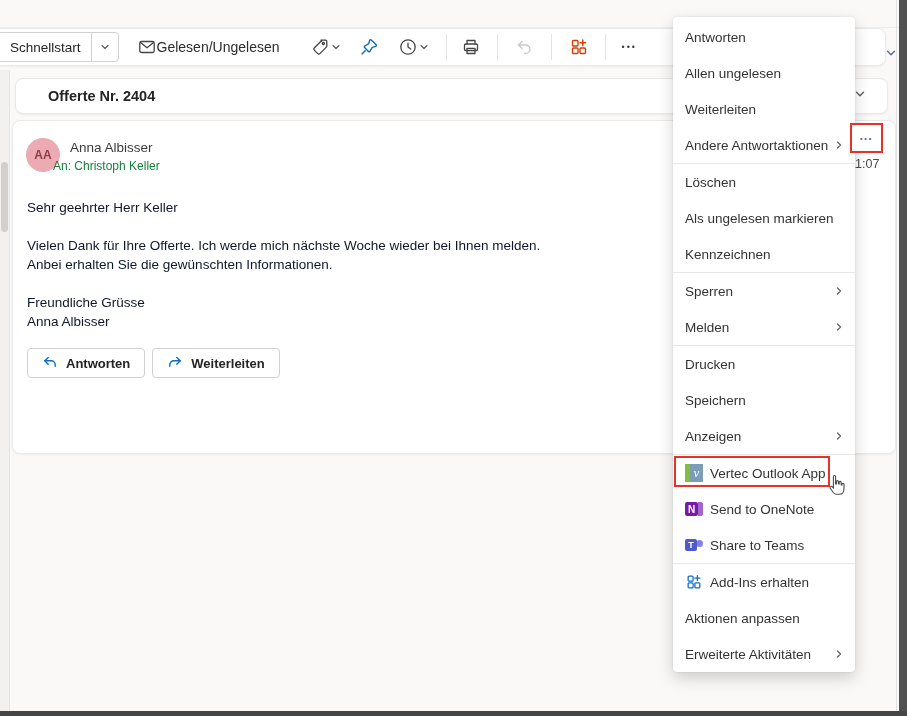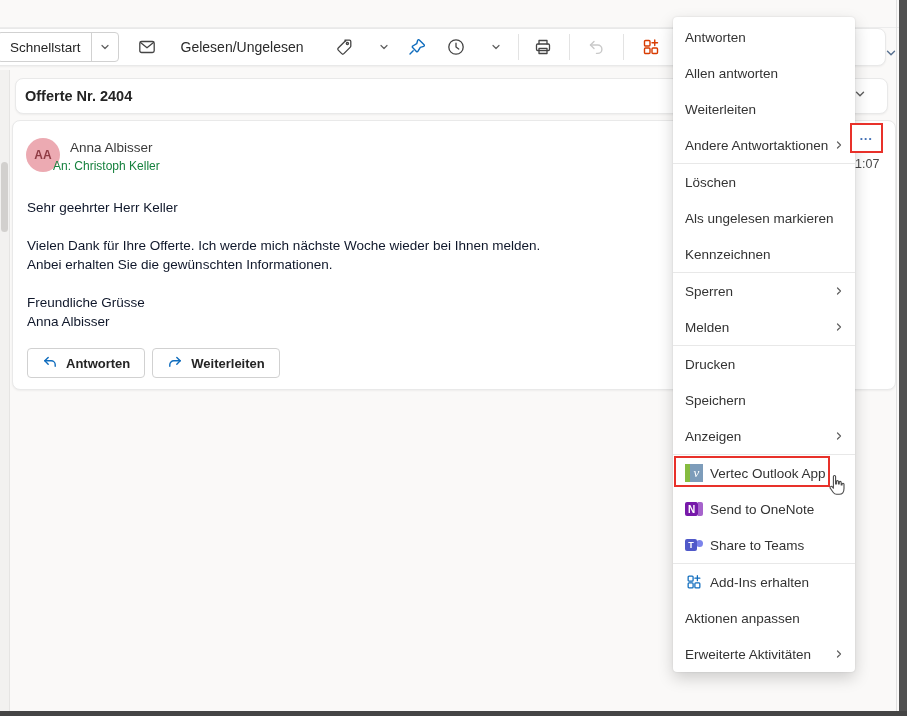--- a/index.html
+++ b/index.html
@@ -16,35 +16,35 @@
   
   .left-rail { position:absolute; left:0; top:70px; width:10px; height:641px; background:#f2f1f0; border-right:1px solid #e5e4e3; }
   .rail-thumb { position:absolute; left:1px; top:92px; width:7px; height:70px; background:#d2d0ce; border-radius:4px; }
 
   
   .toolbar { left:-10px; top:28px; width:896px; height:38px; display:flex; align-items:center; padding-left:10px; }
   .split-btn { display:flex; align-items:center; height:30px; border:1px solid #d1d1d1; border-radius:4px; background:#fff; margin-left:-4px; overflow:hidden; }
   .split-label { font-size:13.5px; color:#242424; padding:0 10px 0 12px; }
   .split-divider { width:1px; height:30px; background:#d1d1d1; }
   .split-chev { padding:0 7px; display:flex; align-items:center; }
-  .tb-item { display:flex; align-items:center; gap:24px; background:none; border:none; font-family:inherit; font-size:14px; color:#2b2b2b; cursor:pointer; height:32px; padding:0 2px; }
+  .tb-item { display:flex; align-items:center; gap:0; background:none; border:none; font-family:inherit; font-size:14px; color:#2b2b2b; cursor:pointer; height:32px; padding:0 2px; }
   .tb-icon { display:flex; align-items:center; }
   .tb-divider { width:1px; height:26px; background:#e3e3e3; }
   .tb-dots { font-size:9px; letter-spacing:2px; color:#424242; }
   .hdr-dots { font-size:8px; letter-spacing:1.5px; color:#3f6db3; }
 
   .tb-overflow-chev { position:absolute; left:884px; top:46px; }
 
   
-  .subject { left:15px; top:78px; width:873px; height:36px; display:flex; align-items:center; padding-left:9px; }
+  .subject { left:15px; top:78px; width:873px; height:36px; display:flex; align-items:center; padding-left:32px; }
   .subject-title { font-size:14.5px; font-weight:bold; color:#242424; }
   .subject-chev { position:absolute; left:853px; top:87px; z-index:10; }
 
   
-  .email { left:12px; top:120px; width:884px; height:270px;padding-left:20px; }
+  .email { left:12px; top:120px; width:884px; height:334px;padding-left:20px; }
   .avatar { position:absolute; left:13px; top:17px; width:34px; height:34px; border-radius:50%; background:var(--avatar_bg); display:flex; align-items:center; justify-content:center; font-size:12px; font-weight:bold; color:var(--avatar_text); }
   .sender-name { position:absolute; left:57px; top:19px; font-size:13.5px; color:#3b3b3b; }
   .recipient-line { position:absolute; left:40px; top:38px; font-size:12px; color:#15803d; }
   .msg-time { position:absolute; left:849px; top:157px; font-size:12.5px; color:#4a4a4a; z-index:5; }
   .email-body { position:absolute; left:14px; top:77px; font-size:13.5px; line-height:19px; color:#0f172a; }
   .body-gap { height:19px; }
   .btn-row { position:absolute; left:14px; top:227px; display:flex; gap:7px; }
   .action-btn { display:flex; align-items:center; gap:8px; height:30px; padding:0 14px; border:1px solid #d1d1d1; border-radius:4px; background:#fff; font-family:inherit; font-size:13px; font-weight:bold; color:#242424; cursor:pointer; }
 
   
@@ -244,21 +244,21 @@
     </div>
   </div>
 
   <div class="msg-time">11:07</div>
 
   <div class="menu" id="ctx-menu">
       <div class="menu-item">
         <span class="mi-label">Antworten</span>
       </div>
       <div class="menu-item">
-        <span class="mi-label">Allen antworten</span>
+        <span class="mi-label">Allen ungelesen</span>
       </div>
       <div class="menu-item">
         <span class="mi-label">Weiterleiten</span>
       </div>
       <div class="menu-item">
         <span class="mi-label">Andere Antwortaktionen</span>
         <span class="mi-chev">
           <svg width="12" height="12" viewBox="0 0 12 12" fill="none" stroke="#5f5f5f" stroke-width="1.2" stroke-linecap="round" stroke-linejoin="round">
             <polyline points="4.5,3 7.5,6 4.5,9"></polyline>
           </svg>

